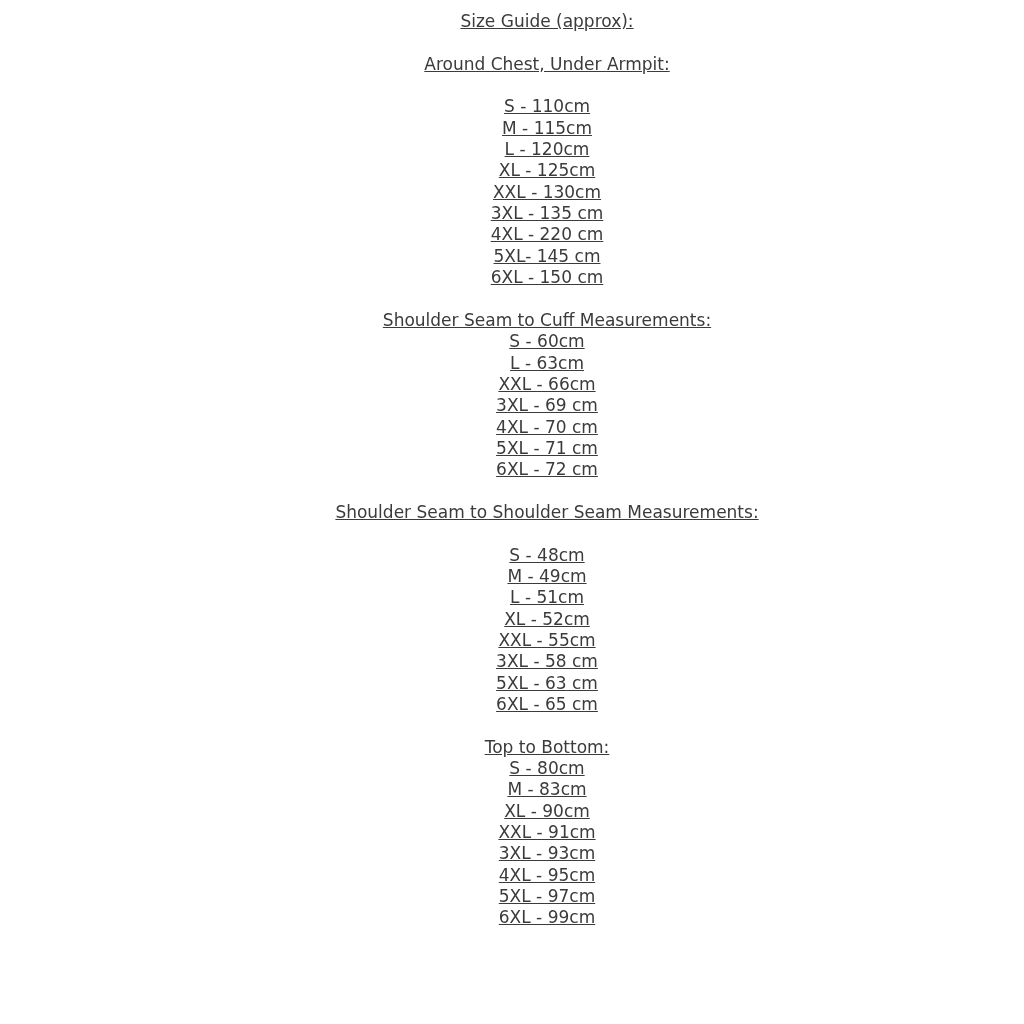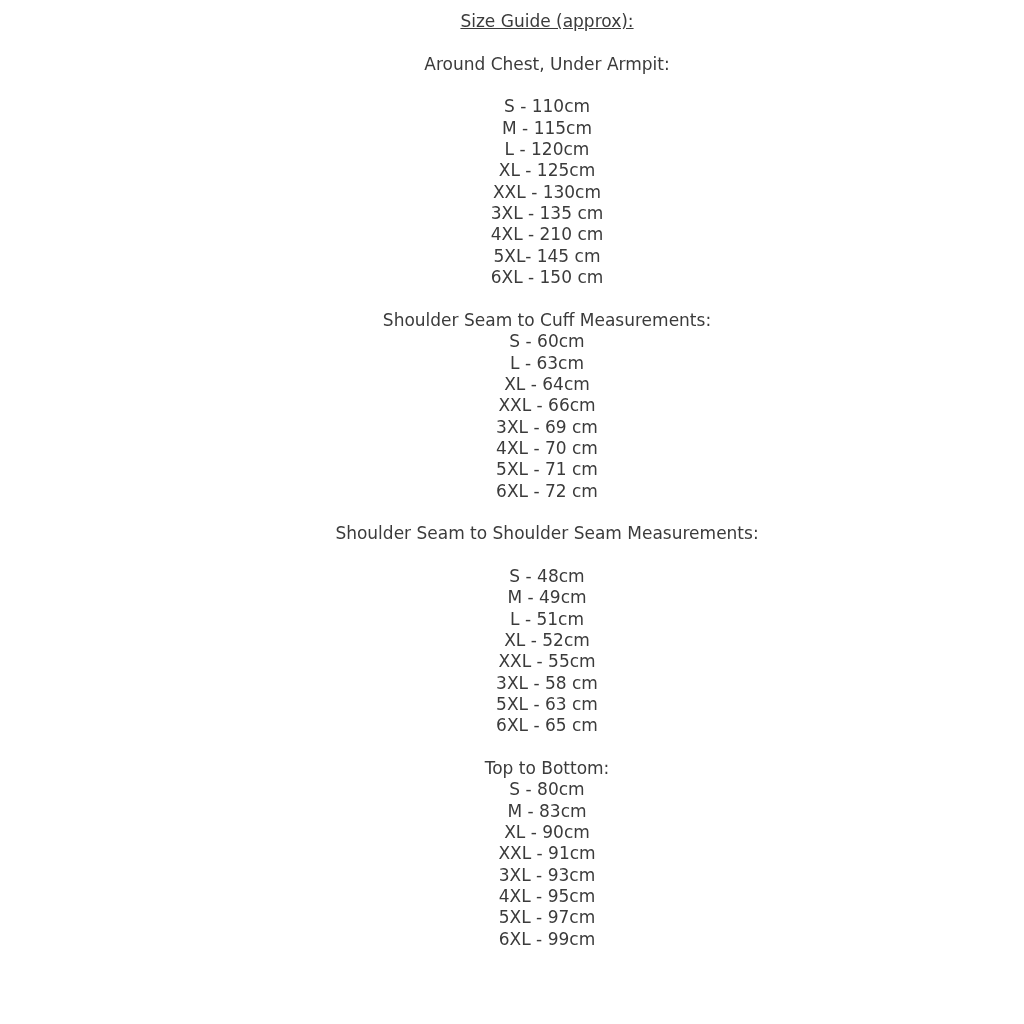--- a/index.html
+++ b/index.html
@@ -15,20 +15,21 @@
     font-size: 17px;
     line-height: 21.35px;
     color: #3b3b3b;
     text-align: center;
     margin-left: 70px;   
     padding-top: 11px;
   }
   .line {
     height: 21.35px;
     white-space: pre;
+    text-decoration: underline;
   }
   .title {
     text-decoration: underline;
     font-weight: normal;
     font-size: 17px;
     margin: 0;
   }
   .blank {
     height: 21.35px;
   }
@@ -41,28 +42,27 @@
   <div class="blank"></div>
   <div id="sections">
       <div class="line">Around Chest, Under Armpit:</div>
       <div class="blank"></div>
       <div class="line">S - 110cm</div>
       <div class="line">M - 115cm</div>
       <div class="line">L - 120cm</div>
       <div class="line">XL - 125cm</div>
       <div class="line">XXL - 130cm</div>
       <div class="line">3XL - 135 cm</div>
-      <div class="line">4XL - 210 cm</div>
+      <div class="line">4XL - 220 cm</div>
       <div class="line">5XL- 145 cm</div>
       <div class="line">6XL - 150 cm</div>
       <div class="blank"></div>
       <div class="line">Shoulder Seam to Cuff Measurements:</div>
       <div class="line">S - 60cm</div>
       <div class="line">L - 63cm</div>
-      <div class="line">XL - 64cm</div>
       <div class="line">XXL - 66cm</div>
       <div class="line">3XL - 69 cm</div>
       <div class="line">4XL - 70 cm</div>
       <div class="line">5XL - 71 cm</div>
       <div class="line">6XL - 72 cm</div>
       <div class="blank"></div>
       <div class="line">Shoulder Seam to Shoulder Seam Measurements:</div>
       <div class="blank"></div>
       <div class="line">S - 48cm</div>
       <div class="line">M - 49cm</div>

